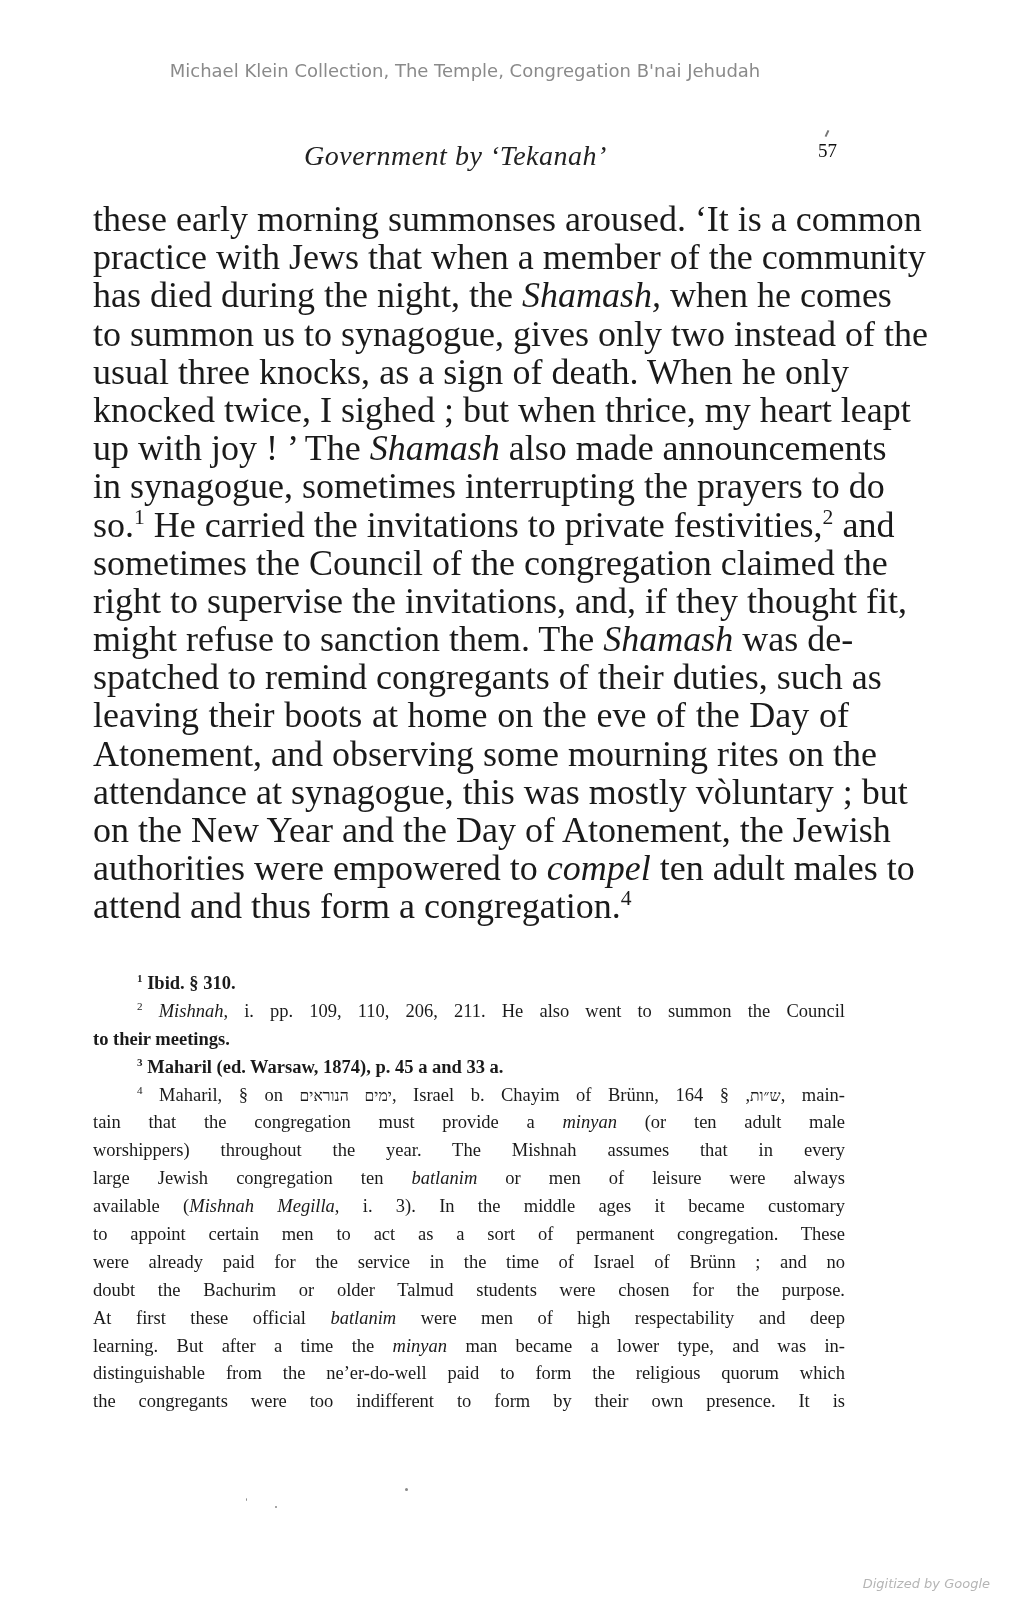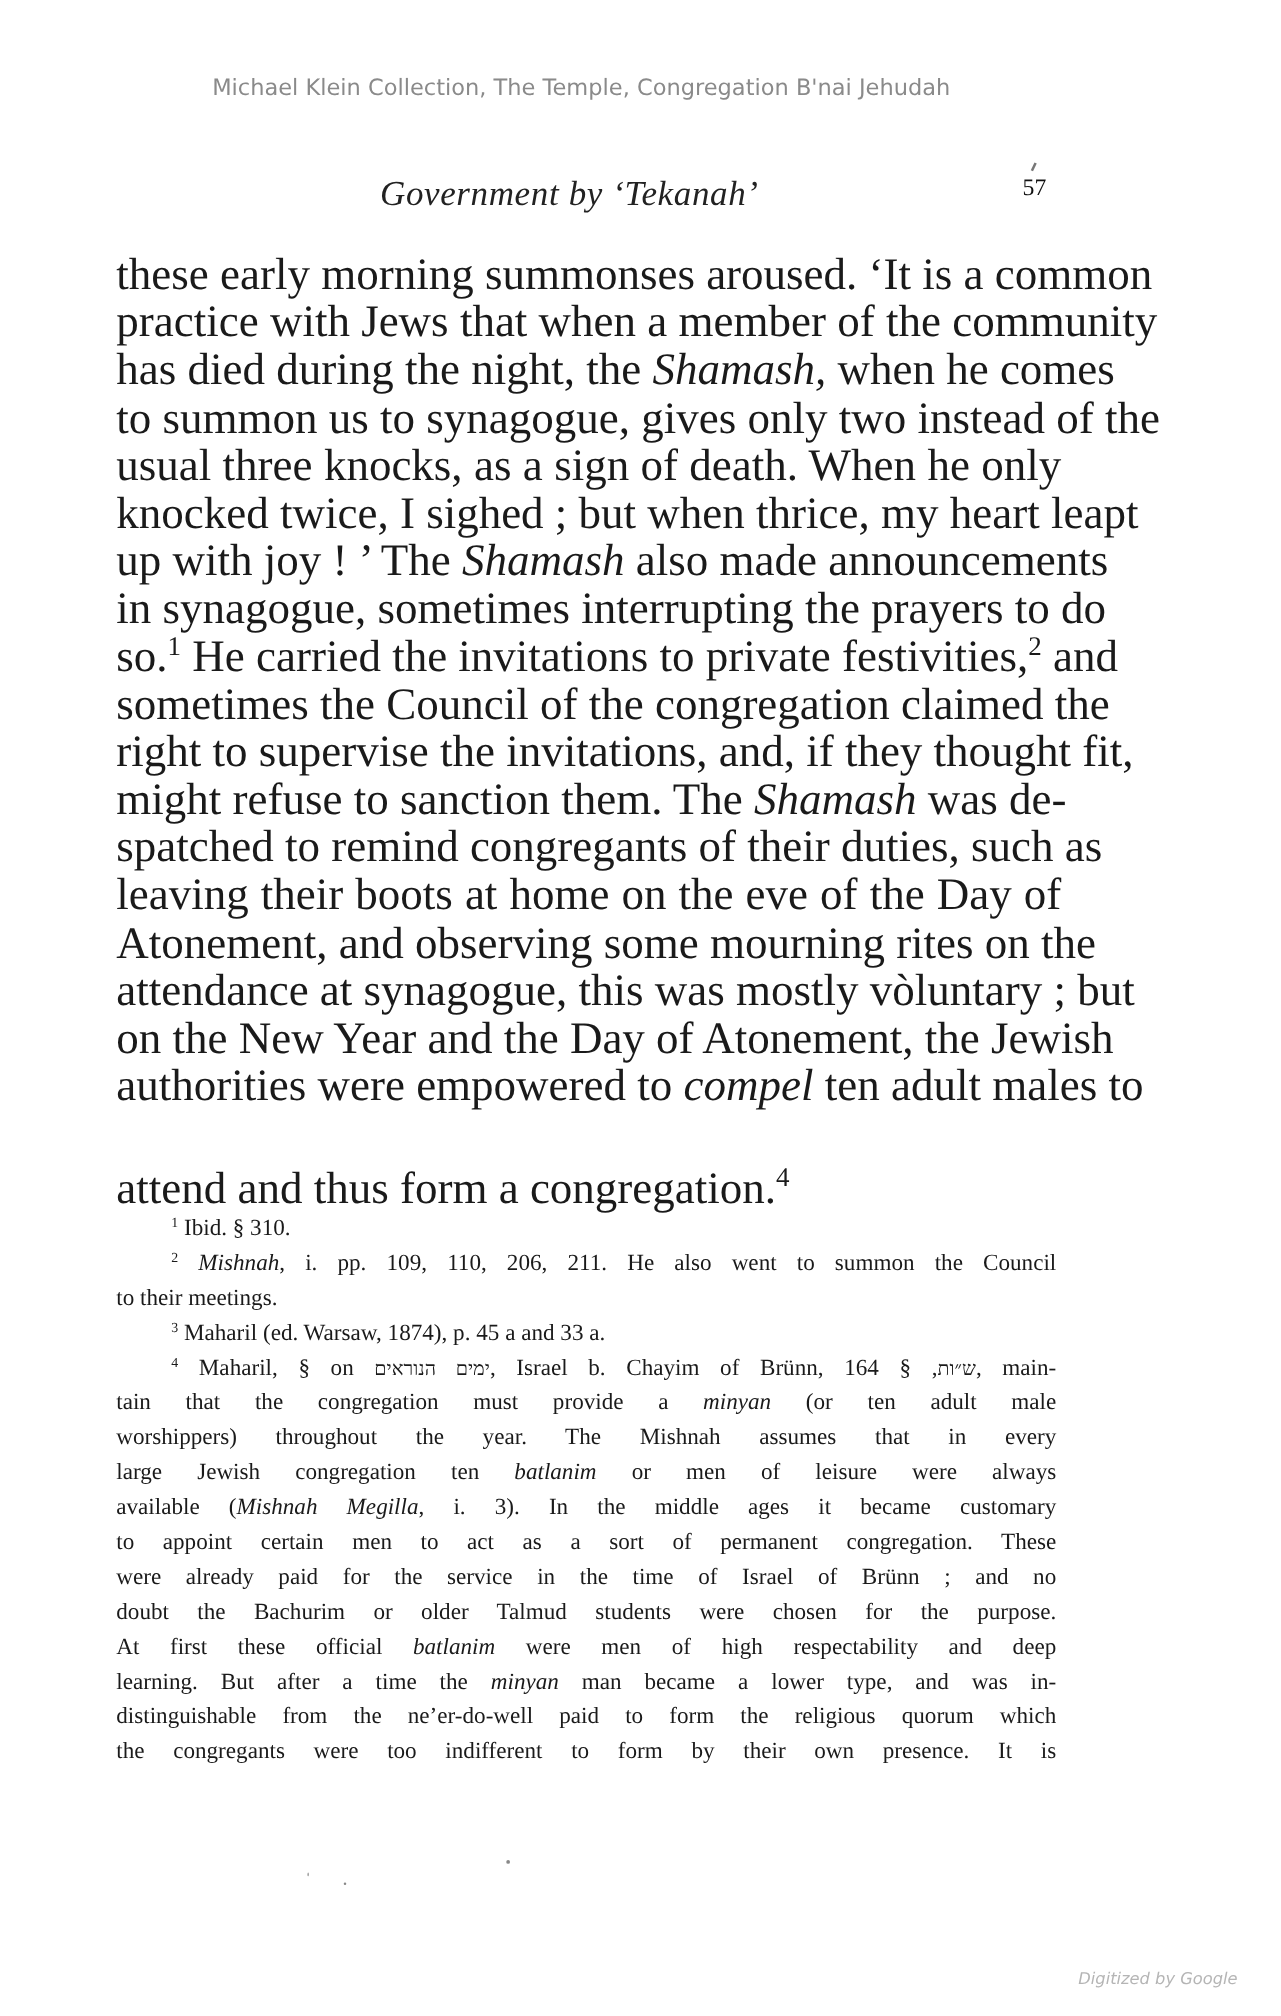--- a/index.html
+++ b/index.html
@@ -4,25 +4,25 @@
 <style>
   html, body { margin: 0; padding: 0; background: #ffffff; }
   body { width: 1025px; height: 1613px; position: relative; overflow: hidden; font-family: "Liberation Serif", serif; color: #1a1a1a; }
   .watermark-top { position: absolute; top: 60px; left: 0; width: 930px; text-align: center; font-family: "DejaVu Sans", sans-serif; font-size: 18px; color: #8a8a8a; }
   .running-head { position: absolute; top: 140px; left: 0; width: 1025px; height: 30px; }
   .running-title { position: absolute; left: 304px; top: 0; font-style: italic; font-size: 28px; letter-spacing: 0.5px; color: #222; }
   .page-number { position: absolute; left: 818px; top: 0; font-size: 19px; color: #111; }
   .page-number::before { content: ""; position: absolute; left: 8px; top: -10px; width: 2px; height: 7px; background: #777; transform: rotate(25deg); }
   .body-text { position: absolute; top: 200px; left: 93px; width: 756px; }
   .body-line { display: block; height: 38.2px; line-height: 38.2px; font-size: 36px; text-align: justify; text-align-last: justify; white-space: nowrap; }
-  .body-line.last { text-align-last: left; margin-top: 44px; }
+  .body-line.last { text-align-last: left; }
   .footnotes { position: absolute; top: 970px; left: 93px; width: 752px; }
   .fn-line { display: block; height: 27.9px; line-height: 27.9px; font-size: 18.5px; text-align: justify; text-align-last: justify; white-space: nowrap; }
   .fn-line.indent { padding-left: 44px; }
-  .fn-line.short { text-align-last: left; }
+  .fn-line.short { text-align-last: left; font-weight: bold; }
   .it { font-style: italic; }
   sup { font-size: 0.6em; vertical-align: 0.6em; line-height: 0; }
   .he { direction: rtl; unicode-bidi: embed; font-family: Liberation Serif, serif; font-size: 0.85em; }
   .watermark-bottom { position: absolute; top: 1576px; right: 35px; font-family: "DejaVu Sans", sans-serif; font-size: 13px; color: #b5b5b5; font-style: italic; }
   .speck { position: absolute; background: #888; border-radius: 50%; }
 </style>
 </head>
 <body>
 
 <div class="watermark-top">Michael Klein Collection, The Temple, Congregation B'nai Jehudah</div>

